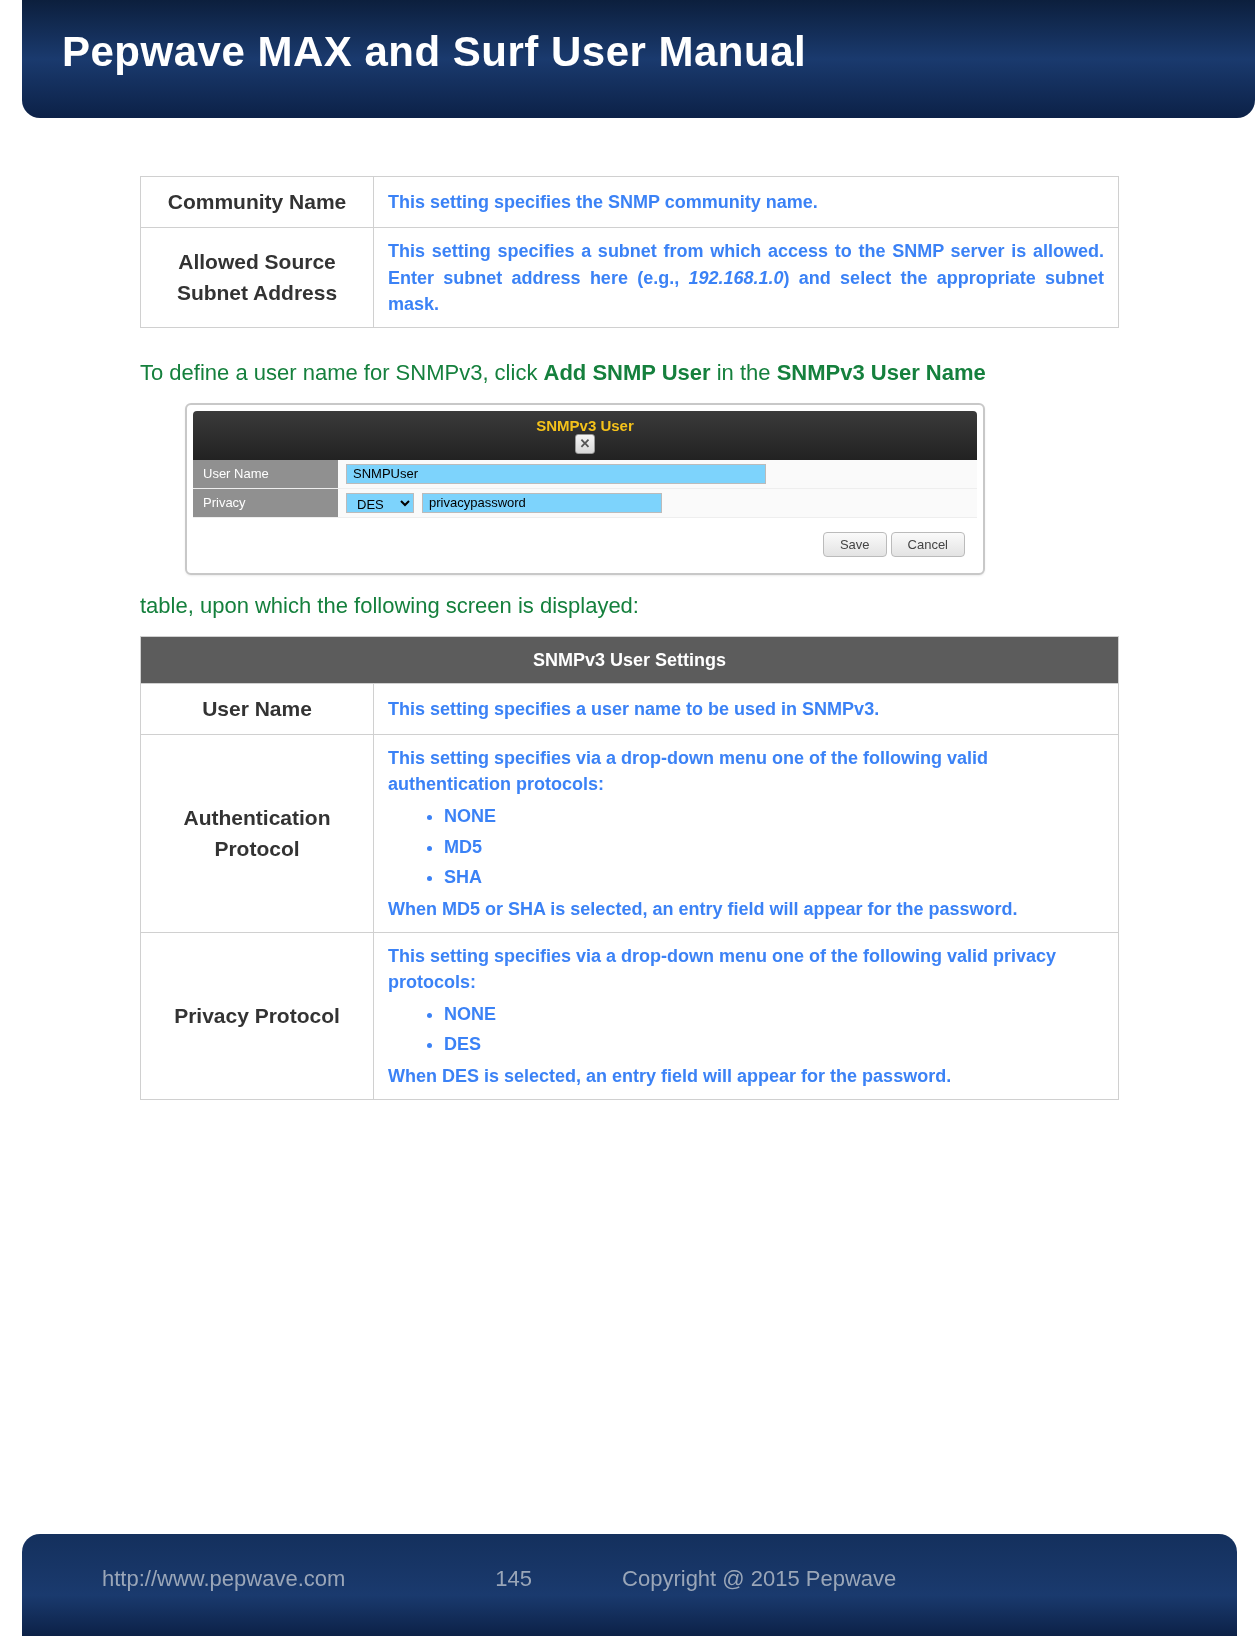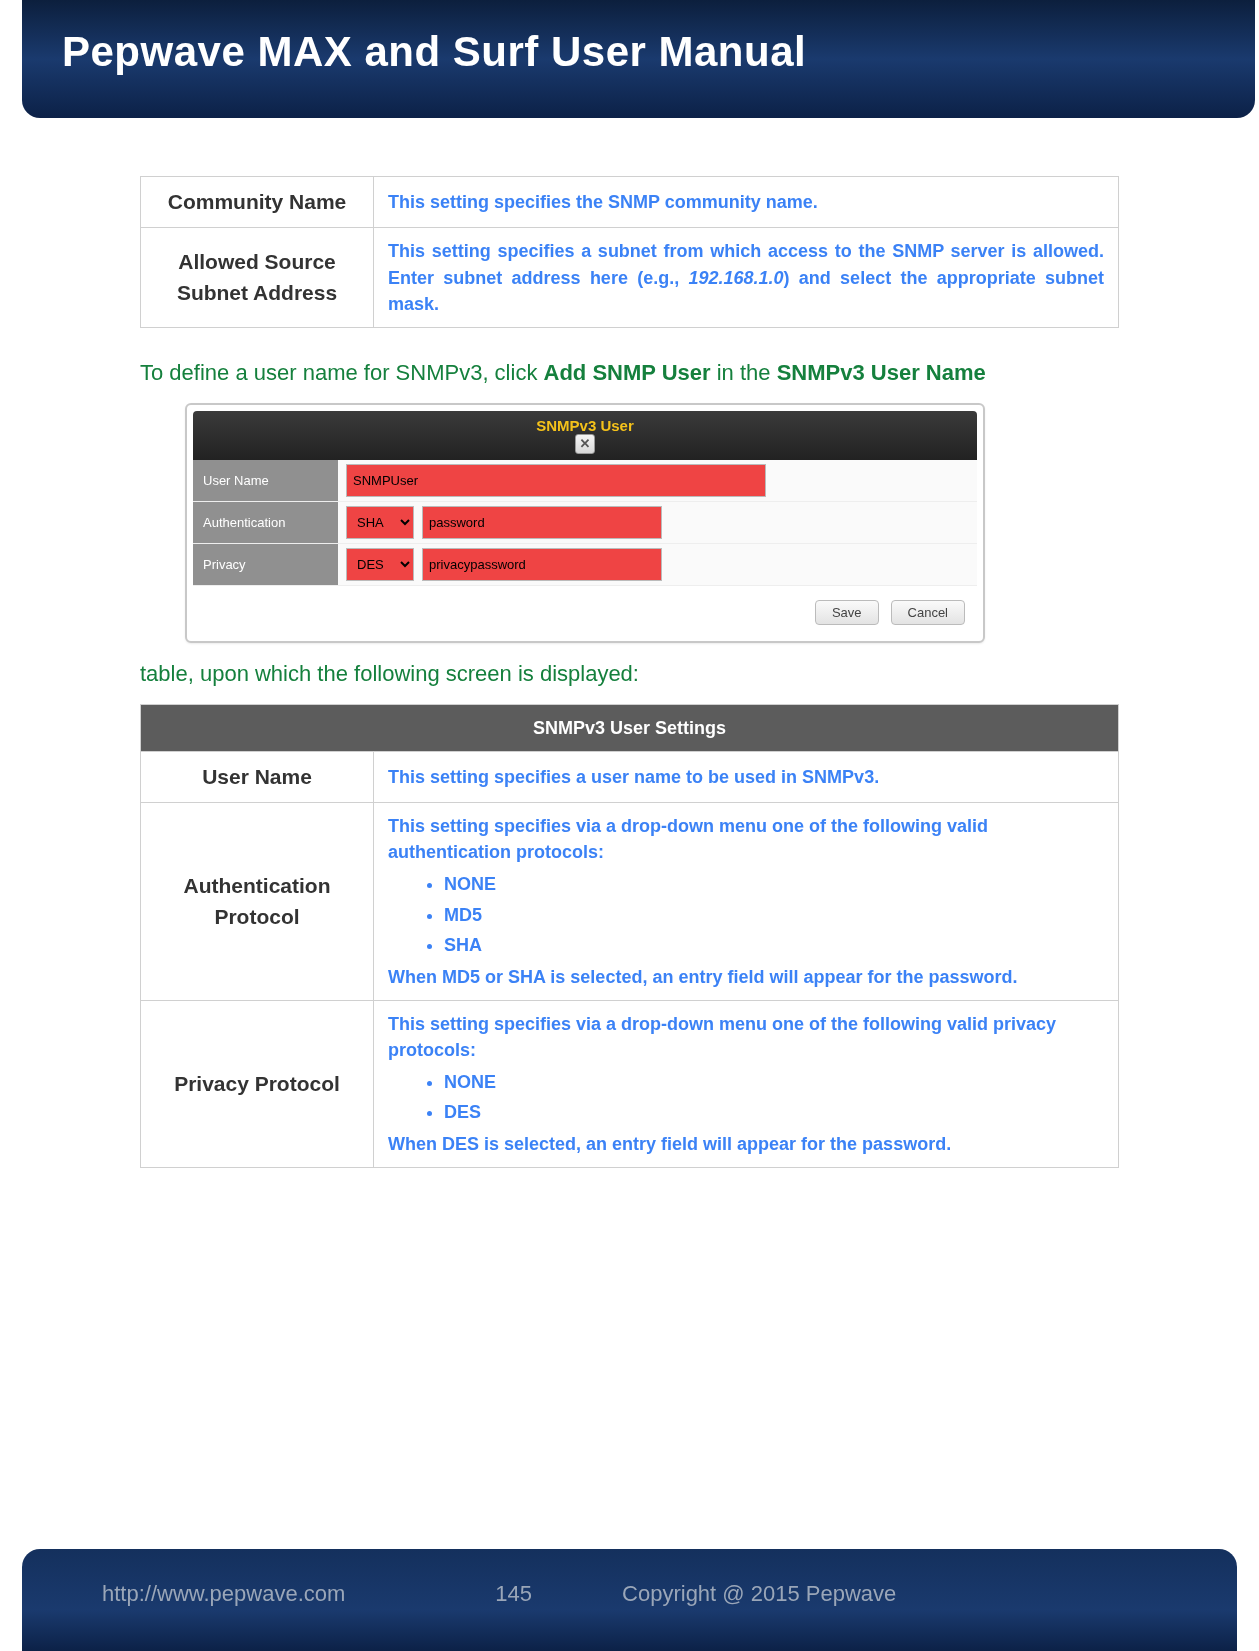--- a/index.html
+++ b/index.html
@@ -116,43 +116,43 @@
   .dialog-field {
     flex: 1;
     background: #fafafa;
     padding: 4px 8px;
     display: flex; align-items: center; gap: 8px;
   }
   .dialog-field input, .dialog-field select {
     font-size: 13px;
     padding: 2px 6px;
     border: 1px solid #bbb;
-    background: #ef4444;
-    height: 33px;
+    background: #7dd3fc;
+    height: 20px;
   }
   .dialog-field input.long { width: 420px; }
   .dialog-field input.med { width: 240px; }
   .dialog-field select { width: 68px; }
   .dialog-actions {
     padding: 14px 12px 10px 0;
-    display: flex; justify-content: flex-end; gap: 12px;
+    display: flex; justify-content: flex-end; gap: 4px;
     background: #fff;
   }
   .dialog-actions button {
     font-size: 13px;
     padding: 4px 16px;
     background: linear-gradient(#fafafa, #e3e3e3);
     border: 1px solid #bbb;
     border-radius: 4px;
     color: #444;
   }
 
   .footer-wrap {
     position: absolute;
-    left: 22px; right: 22px; bottom: 0;
+    left: 22px; right: 22px; bottom: 15px;
     background: linear-gradient(to bottom, #14305d 0%, #1a3a6e 60%, #0c2147 100%);
     border-radius: 18px 18px 0 0;
     padding: 32px 80px 44px 80px;
     display: flex;
     align-items: center;
     color: #9aa6b8;
     font-size: 22px;
     font-family: "Segoe UI", Arial, sans-serif;
     margin-top: 8px;
   }
@@ -193,27 +193,20 @@
     <div class="dialog">
       <div class="dialog-inner">
         <div class="dialog-titlebar">
           <span>SNMPv3 User</span>
           <span class="dialog-close">✕</span>
         </div>
         <div class="dialog-row">
           <div class="dialog-label">User Name</div>
           <div class="dialog-field">
             <input class="long" value="SNMPUser" style="">
-          </div>
-        </div>
-        <div class="dialog-row">
-          <div class="dialog-label">Authentication</div>
-          <div class="dialog-field">
-            <select><option>SHA</option></select>
-            <input class="med" value="password" style="">
           </div>
         </div>
         <div class="dialog-row">
           <div class="dialog-label">Privacy</div>
           <div class="dialog-field">
             <select><option>DES</option></select>
             <input class="med" value="privacypassword" style="">
           </div>
         </div>
         <div class="dialog-actions">

